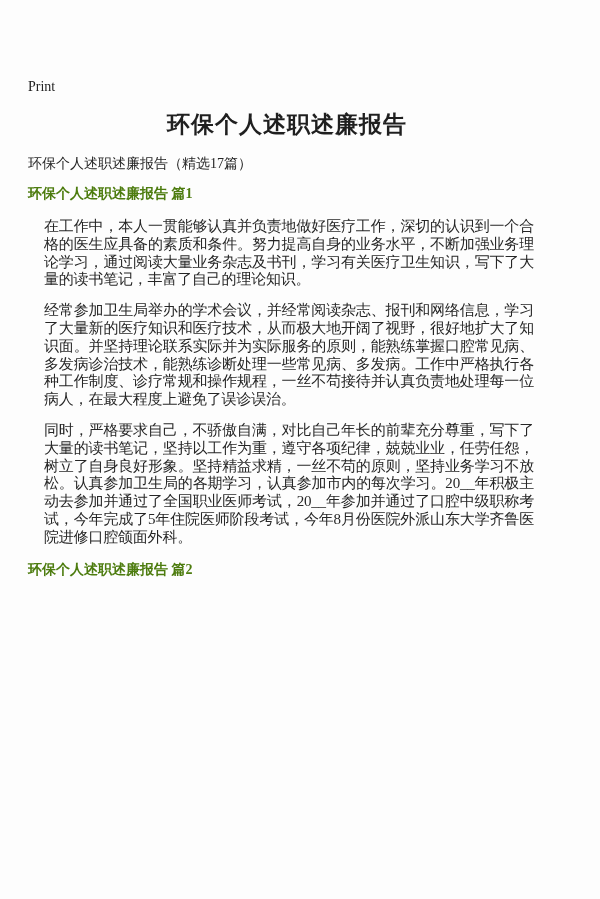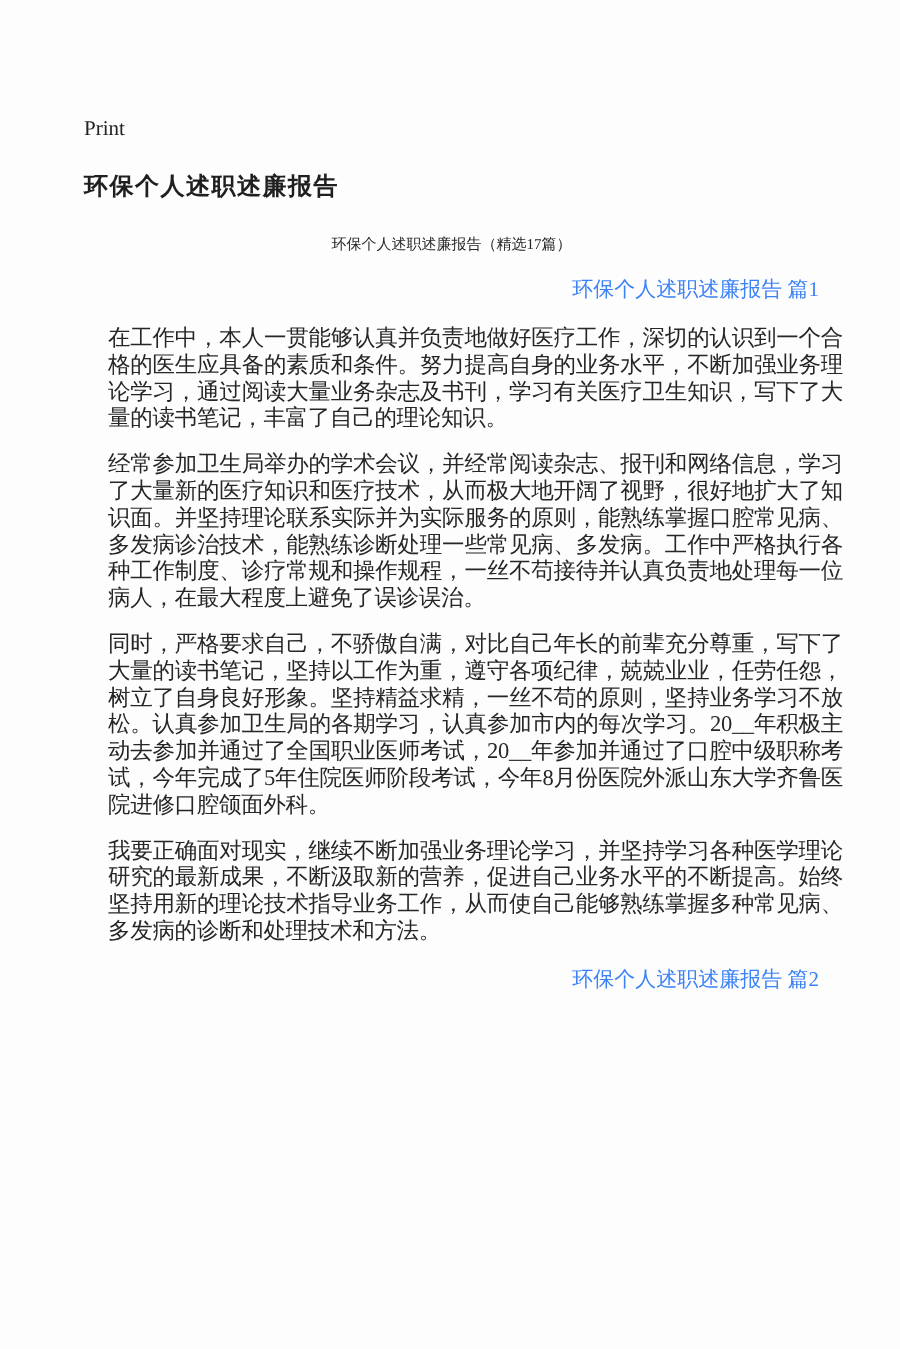--- a/index.html
+++ b/index.html
@@ -6,53 +6,51 @@
   body {
     width: 600px;
     height: 899px;
     background: #fdfdfd;
     overflow: hidden;
   }
   .page {
     box-sizing: border-box;
     width: 600px;
     height: 681px;
-    padding: 80px 54px 0 56px;
+    padding: 80px 54px 0 28px;
     font-family: "Liberation Serif", "DejaVu Serif", serif;
     color: #262626;
   }
   .print-label {
     font-size: 14px;
     line-height: 14px;
     margin: 0 0 19px 0;
     color: #222;
     cursor: pointer;
   }
   .doc-title {
-    font-size: 16px;
+    font-size: 23px;
     line-height: 24px;
     font-weight: bold;
-    text-align: left;
+    text-align: center;
     letter-spacing: 1px;
     margin: 0 0 19px 0;
     color: #1f1f1f;
   }
   .doc-subtitle {
-    font-size: 10px;
+    font-size: 14px;
     line-height: 15px;
     margin: 0 0 14px 0;
-    text-align: center;
   }
   .sec-heading {
     font-size: 14px;
     line-height: 15px;
-    font-weight: normal;
+    font-weight: bold;
     margin: 15px 0 17px 0;
-    color: #3b82f6;
-    text-align: right;
+    color: #4d7c0f;
   }
   .para {
     font-size: 15px;
     line-height: 17.8px;
     letter-spacing: -0.2px;
     text-align: justify;
     text-justify: inter-ideograph;
     margin: 0 0 13px 16px;
     width: 490px;
   }
@@ -70,18 +68,17 @@
 
   <h2 class="sec-heading">环保个人述职述廉报告 篇1</h2>
 
   <p class="para">在工作中，本人一贯能够认真并负责地做好医疗工作，深切的认识到一个合格的医生应具备的素质和条件。努力提高自身的业务水平，不断加强业务理论学习，通过阅读大量业务杂志及书刊，学习有关医疗卫生知识，写下了大量的读书笔记，丰富了自己的理论知识。</p>
 
   <p class="para">经常参加卫生局举办的学术会议，并经常阅读杂志、报刊和网络信息，学习了大量新的医疗知识和医疗技术，从而极大地开阔了视野，很好地扩大了知识面。并坚持理论联系实际并为实际服务的原则，能熟练掌握口腔常见病、多发病诊治技术，能熟练诊断处理一些常见病、多发病。工作中严格执行各种工作制度、诊疗常规和操作规程，一丝不苟接待并认真负责地处理每一位病人，在最大程度上避免了误诊误治。</p>
 
 
   <p class="para">同时，严格要求自己，不骄傲自满，对比自己年长的前辈充分尊重，写下了大量的读书笔记，坚持以工作为重，遵守各项纪律，兢兢业业，任劳任怨，树立了自身良好形象。坚持精益求精，一丝不苟的原则，坚持业务学习不放松。认真参加卫生局的各期学习，认真参加市内的每次学习。20__年积极主动去参加并通过了全国职业医师考试，20__年参加并通过了口腔中级职称考试，今年完成了5年住院医师阶段考试，今年8月份医院外派山东大学齐鲁医院进修口腔颌面外科。</p>
 
-  <p class="para">我要正确面对现实，继续不断加强业务理论学习，并坚持学习各种医学理论研究的最新成果，不断汲取新的营养，促进自己业务水平的不断提高。始终坚持用新的理论技术指导业务工作，从而使自己能够熟练掌握多种常见病、多发病的诊断和处理技术和方法。</p>
 
 
   <h2 class="sec-heading">环保个人述职述廉报告 篇2</h2>
 
 </div>
 
 </body></html>

